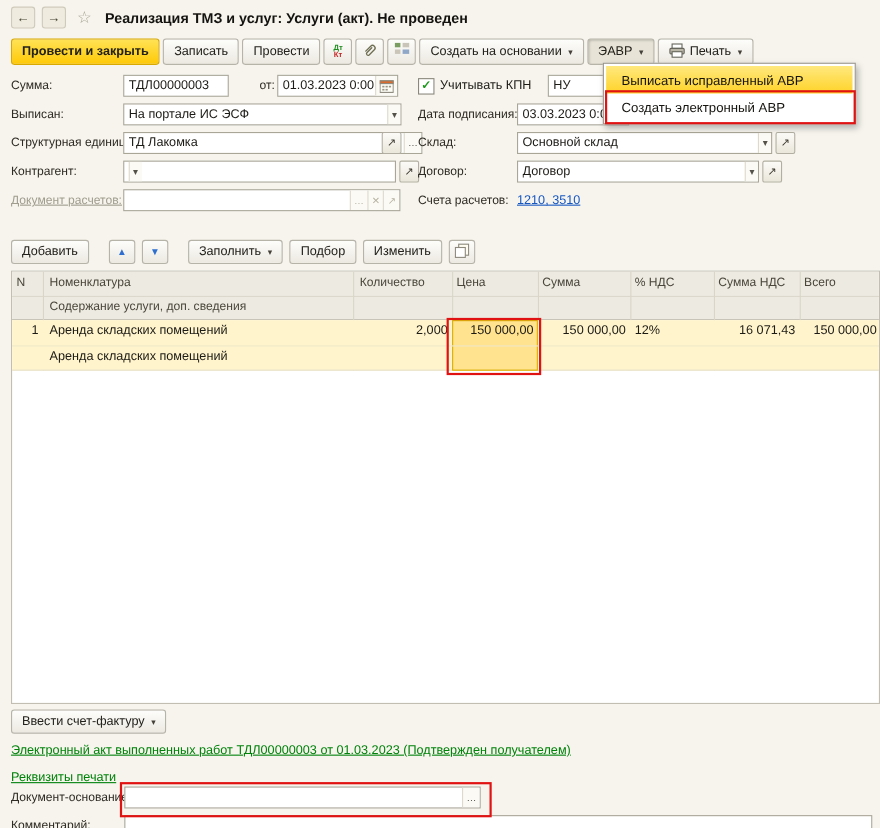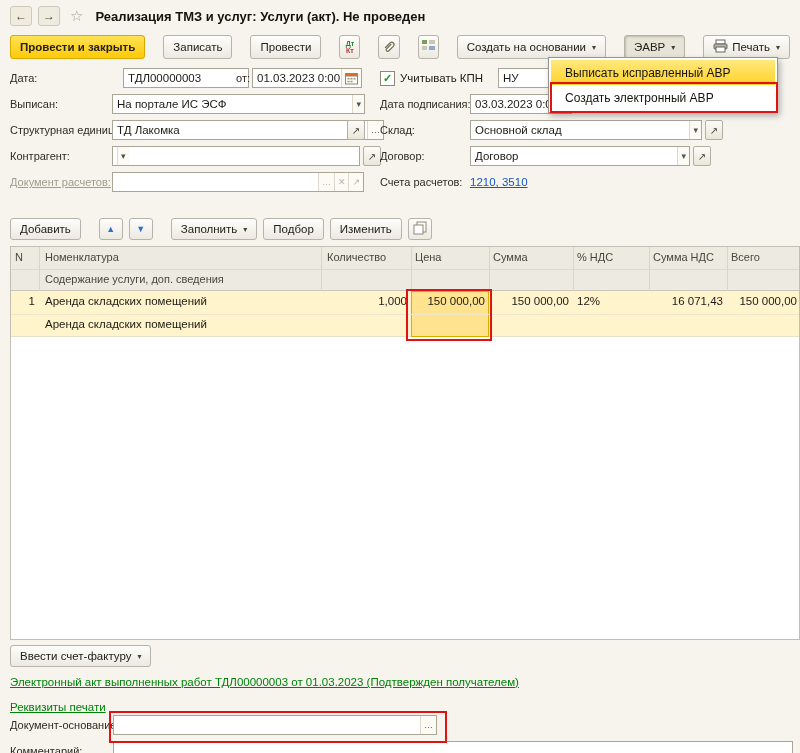--- a/index.html
+++ b/index.html
@@ -7,21 +7,21 @@
   button{font-family:inherit;cursor:default;}
   .screen{position:relative;width:800px;height:753px;background:#F6F4ED;overflow:hidden;color:#1d1b16;}
 
   
   .titlebar{position:absolute;left:0;top:0;width:100%;height:32px;display:flex;align-items:center;gap:6px;padding:0 10px;box-sizing:border-box;}
   .navbtn{width:22px;height:20px;background:#EFEBDF;border:1px solid #CFCABB;border-radius:3px;font-size:12px;line-height:1;color:#4A4636;display:flex;align-items:center;justify-content:center;padding:0;}
   .star{color:#A8A494;font-size:15px;margin-left:4px;}
   .wtitle{font-weight:bold;font-size:13px;color:#15130F;margin-left:6px;white-space:nowrap;}
 
   
-  .toolbar{position:absolute;left:0;top:32px;width:100%;height:30px;display:flex;align-items:center;gap:18px;padding:0 10px;box-sizing:border-box;}
+  .toolbar{position:absolute;left:0;top:32px;width:100%;height:30px;display:flex;align-items:center;gap:3px;padding:0 10px;box-sizing:border-box;}
   .btn{display:inline-flex;align-items:center;gap:4px;height:24px;padding:0 9px;background:linear-gradient(#FDFDFB,#ECE9E1);border:1px solid #B6B3A9;border-radius:3px;font-size:11.5px;box-sizing:border-box;color:#23211B;white-space:nowrap;}
   .btn-yellow{background:linear-gradient(#FFE255,#FFC907);border-color:#D9A900;font-weight:bold;}
   .pressed{background:#E7E3D7;box-shadow:inset 1px 1px 2px rgba(0,0,0,.18);}
   .caret{font-size:8px;color:#44403A;margin-left:2px;}
   .icb{width:26px;padding:0;justify-content:center;}
   .dtkt{display:flex;flex-direction:column;font-size:7px;font-weight:bold;line-height:7px;}
   .dtkt .dt{color:#1E8E1E;}.dtkt .kt{color:#C62828;}
 
   
   .lbl{position:absolute;font-size:11px;line-height:20px;color:#2E2B24;white-space:nowrap;}
@@ -114,22 +114,22 @@
       <span><svg width="15" height="14" viewBox="0 0 15 14">
             <rect x="3" y="1" width="9" height="4" fill="#fff" stroke="#66665C"></rect>
             <rect x="1" y="5" width="13" height="5" rx="1" fill="#B9B5A7" stroke="#66665C"></rect>
             <rect x="3" y="8" width="9" height="5" fill="#fff" stroke="#66665C"></rect>
           </svg></span>
       <span>Печать</span>
       <span class="caret">▾</span>
     </button>
   </div>
 
-  <span class="lbl" style="left:10px;top:68px">Дата:</span>
-  <div class="fld" style="left:123px;top:68px;width:126px">
+  <span class="lbl" style="left:10px;top:68px">Сумма:</span>
+  <div class="fld" style="left:112px;top:68px;width:96px">
     <span class="fval">ТДЛ00000003</span>
   </div>
   <span class="lbl" style="left:236px;top:68px">от:</span>
   <div class="fld" style="left:252px;top:68px;width:110px">
     <span class="fval">01.03.2023 0:00:00</span>
     <span class="fbtn">
         <svg width="13" height="13" viewBox="0 0 13 13">
           <rect x="0.5" y="1.5" width="12" height="10.5" fill="#FDFDF6" stroke="#8C887C"></rect>
           <rect x="0.5" y="1.5" width="12" height="2.5" fill="#D96A2B" stroke="#8C887C"></rect>
           <g fill="#9A9687">
@@ -250,21 +250,21 @@
     <div class="vline" style="left:562px"></div>
     <div class="vline" style="left:638px"></div>
     <div class="vline" style="left:716px"></div>
 
     <div class="grow">
       <div class="pricecell"></div>
       <div class="rowsep"></div>
       <span class="cell num" style="left:0;width:24px;top:4px">1</span>
       <span class="cell" style="left:34px;top:4px">Аренда складских помещений</span>
       <span class="cell" style="left:34px;top:27px">Аренда складских помещений</span>
-      <span class="cell num" style="left:312px;width:84px;top:4px">1,000</span>
+      <span class="cell num" style="left:312px;width:84px;top:4px">2,000</span>
       <span class="cell num" style="left:402px;width:72px;top:4px">150 000,00</span>
       <span class="cell num" style="left:482px;width:76px;top:4px">150 000,00</span>
       <span class="cell" style="left:566px;top:4px">12%</span>
       <span class="cell num" style="left:642px;width:70px;top:4px">16 071,43</span>
       <span class="cell num" style="left:718px;width:68px;top:4px">150 000,00</span>
     </div>
   </div>
 
   <button class="btn sm footbtn">
     <span>Ввести счет-фактуру</span>

